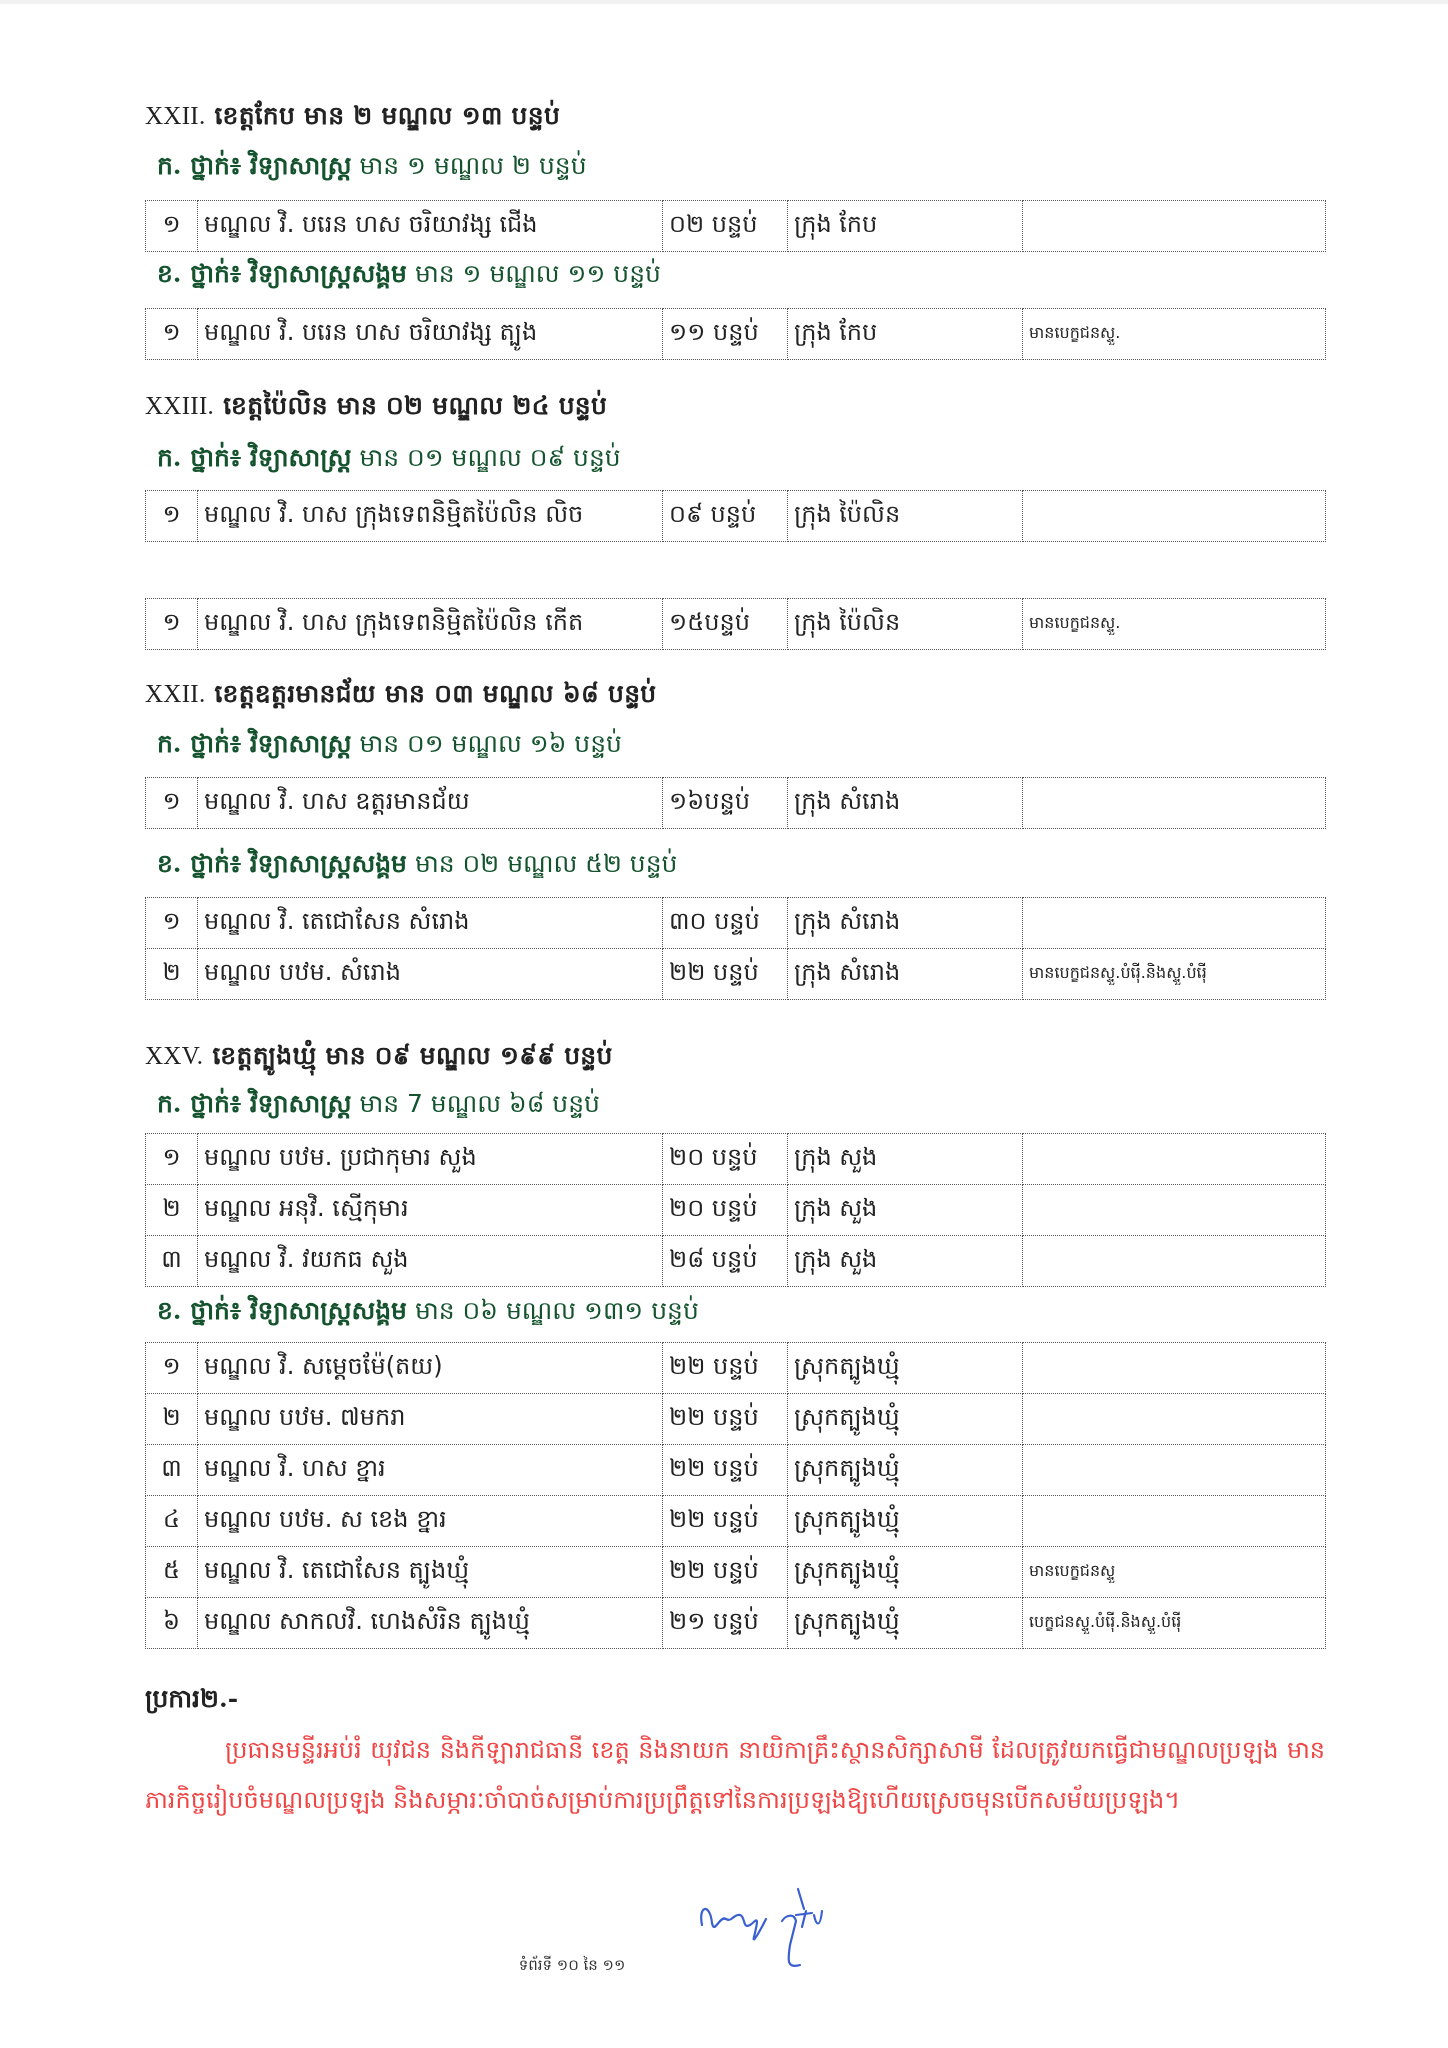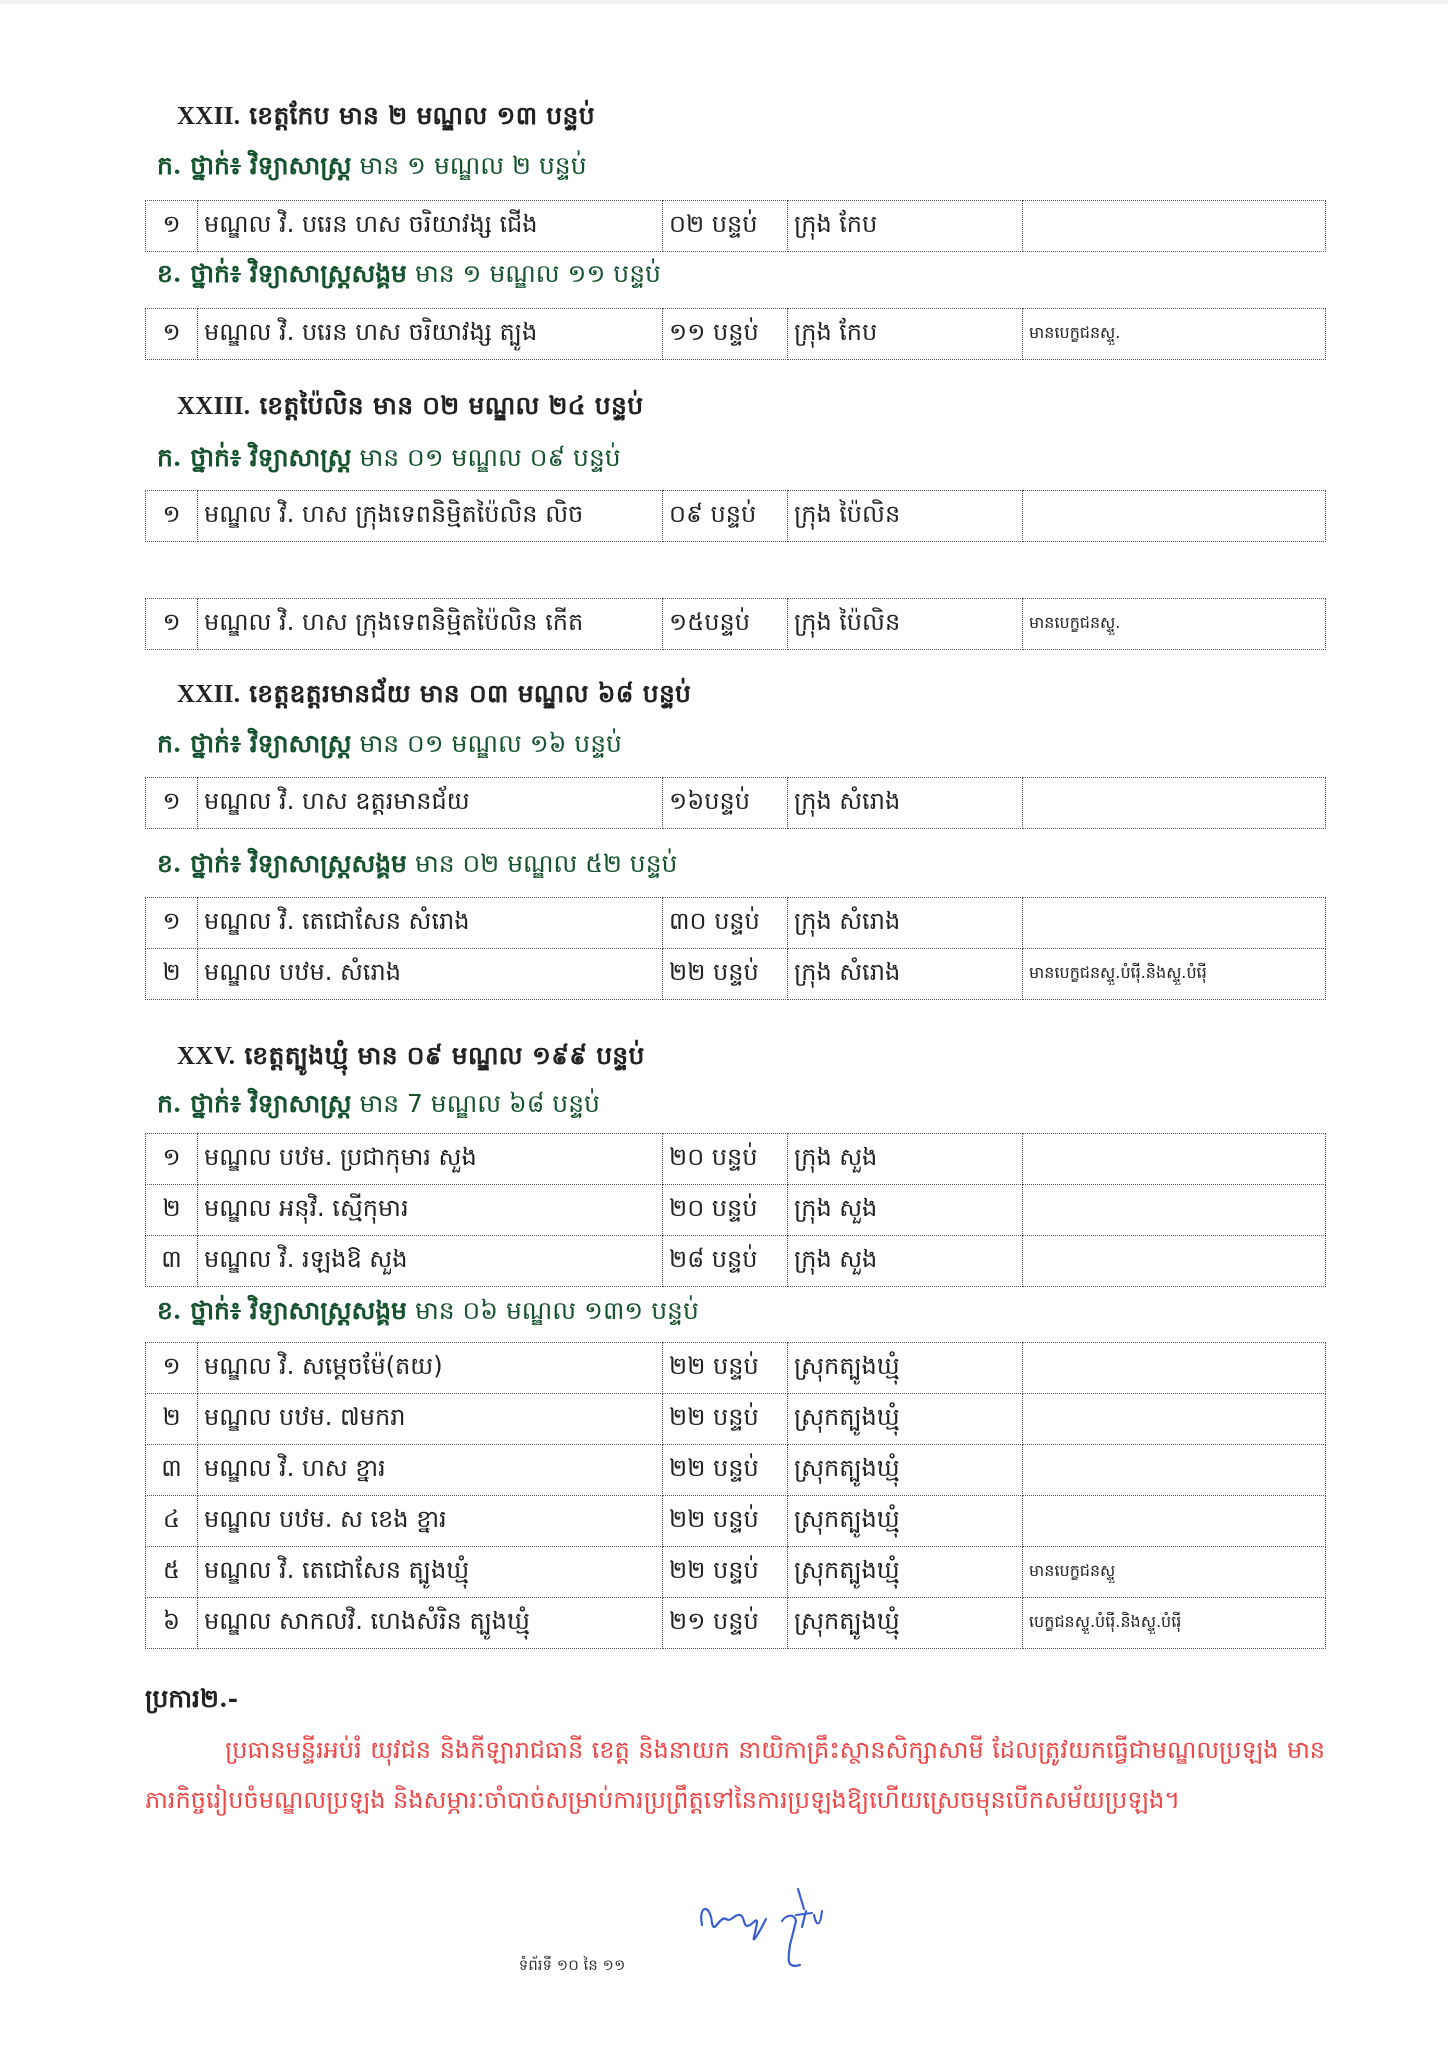--- a/index.html
+++ b/index.html
@@ -7,21 +7,21 @@
     width: 1448px; height: 2048px; background: #ffffff; position: relative;
     font-family: "DejaVu Sans", "Liberation Sans", sans-serif; color: #1a1a1a;
     overflow: hidden;
   }
   .page { position: absolute; left: 0; top: 0; width: 1448px; height: 2048px; }
   .top-edge { position: absolute; left: 0; top: 0; width: 1448px; height: 4px; background: #f2f2f2; }
   .province {
     position: absolute; left: 145px; font-size: 25px; font-weight: bold; letter-spacing: 0.3px;
     font-family: "DejaVu Serif", "Liberation Serif", serif; color: #222; white-space: nowrap;
   }
-  .province .roman { font-family: "Liberation Serif", serif; font-weight: bold; margin-left: 32px; }
+  .province .roman { font-family: "Liberation Serif", serif; font-weight: normal; }
   .category {
     position: absolute; left: 157px; font-size: 25px; white-space: nowrap; color: #14532d;
   }
   .category .cat-title { font-weight: bold; font-family: "DejaVu Serif", "Liberation Serif", serif; }
   .tbl {
     position: absolute; left: 145px; width: 1180px; border-collapse: collapse; table-layout: fixed;
   }
   .tbl td {
     border: 1.5px dotted #555; height: 50px; padding: 0 6px; font-size: 24px;
     white-space: nowrap; overflow: hidden; vertical-align: middle; color: #222;
@@ -217,21 +217,21 @@
     </tr>
     <tr>
       <td class="num">២</td>
       <td>មណ្ឌល អនុវិ. ស្មើកុមារ</td>
       <td>២០ បន្ទប់</td>
       <td>ក្រុង  សួង</td>
       <td class="note"></td>
     </tr>
     <tr>
       <td class="num">៣</td>
-      <td>មណ្ឌល វិ. រឡងឱ សួង</td>
+      <td>មណ្ឌល វិ. វយកធ សួង</td>
       <td>២៨ បន្ទប់</td>
       <td>ក្រុង  សួង</td>
       <td class="note"></td>
     </tr>
   </tbody>
     </table>
   <div class="category" style="top:1295px">
     <span class="cat-title">ខ. ថ្នាក់៖ វិទ្យាសាស្ត្រសង្គម</span><span>  មាន ០៦  មណ្ឌល   ១៣១ បន្ទប់</span>
   </div>
   <table class="tbl" style="top:1342px">

